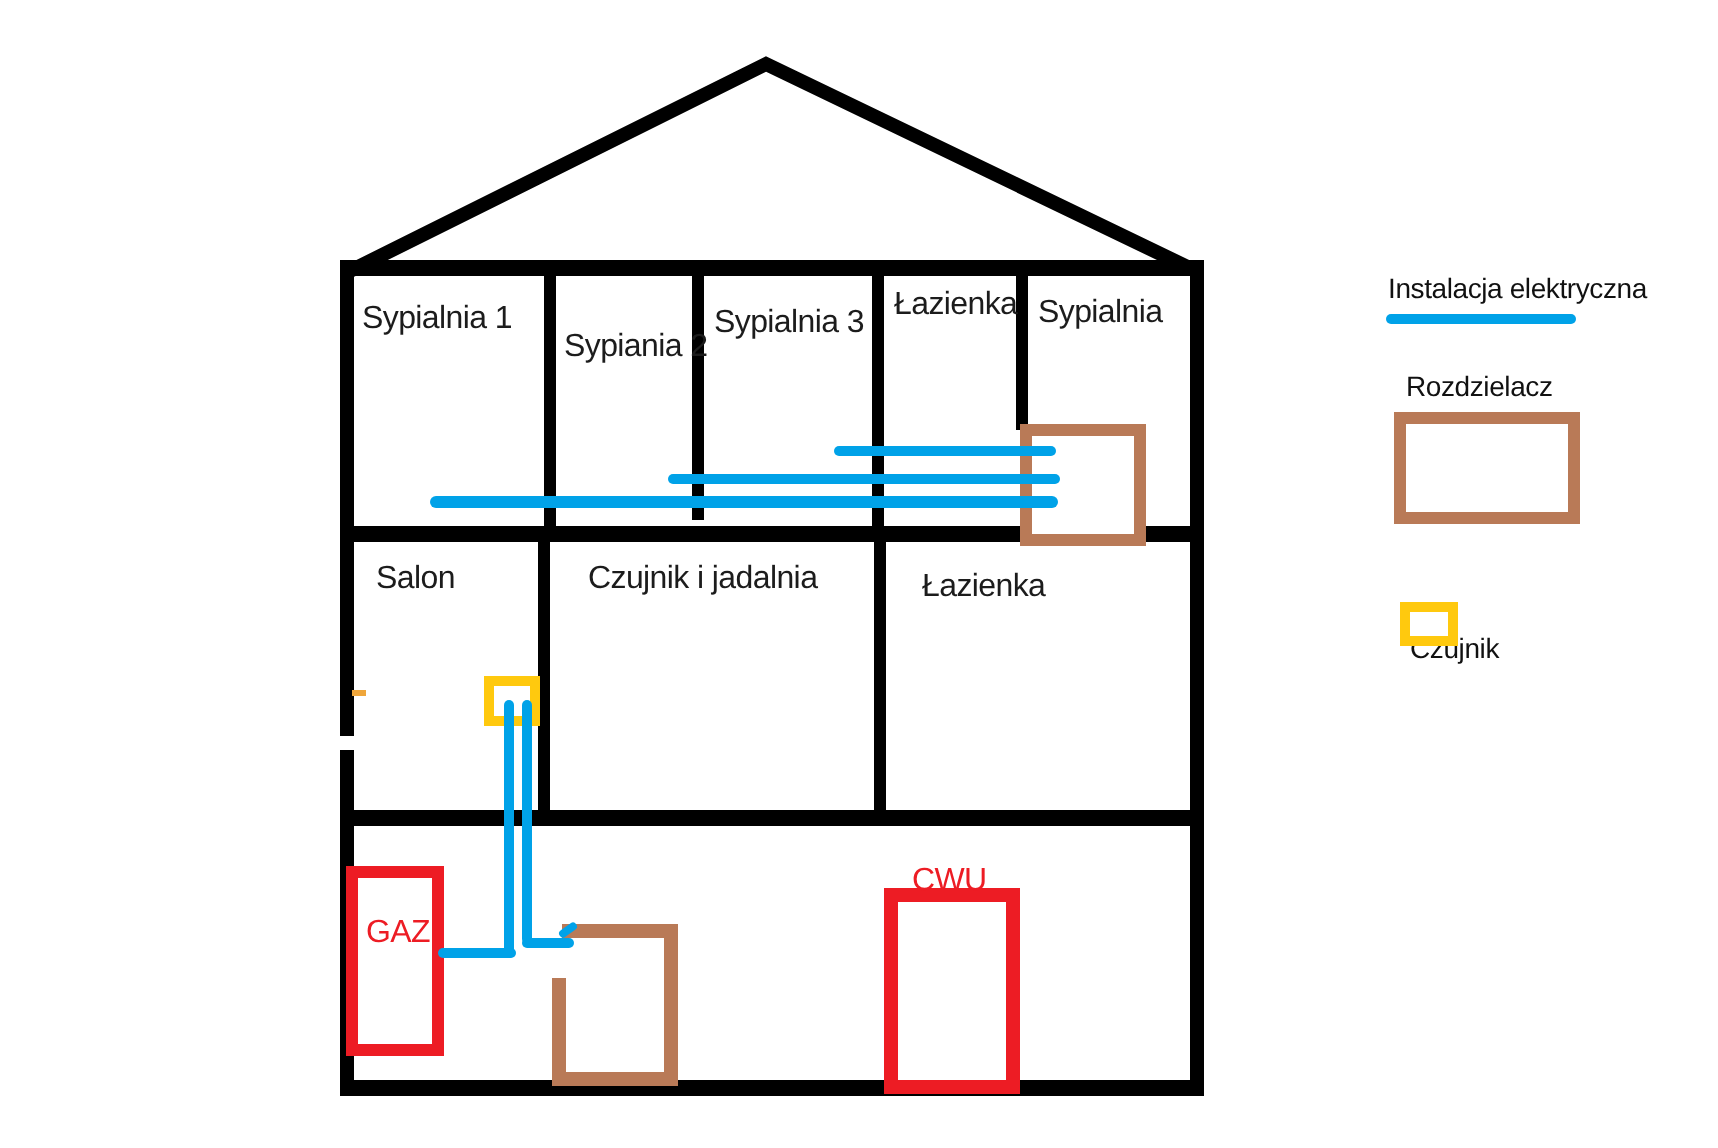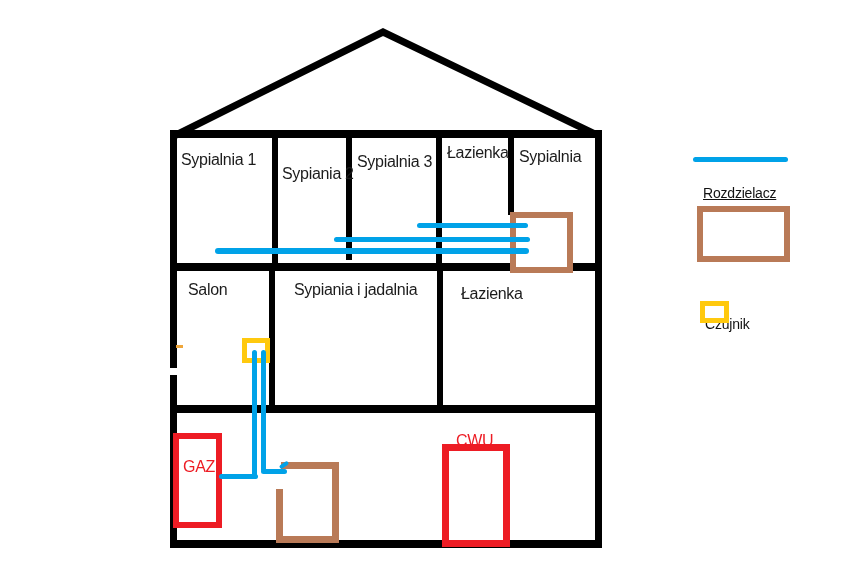--- a/index.html
+++ b/index.html
@@ -73,27 +73,28 @@
   <div class="cable" style="left:261px;top:469px;width:26px;height:5px;"></div>
   <div class="cable" style="left:279px;top:463px;width:10px;height:4px;transform:rotate(-35deg);"></div>
 
   <div class="lbl" style="left:181px;top:153px;">Sypialnia 1</div>
   <div class="lbl" style="left:282px;top:153px;margin-top:14px;">Sypiania 2</div>
   <div class="lbl" style="left:357px;top:155px;">Sypialnia 3</div>
   <div class="lbl" style="left:447px;top:146px;">Łazienka</div>
   <div class="lbl" style="left:519px;top:150px;">Sypialnia</div>
 
   <div class="lbl" style="left:188px;top:283px;text-align:right;">Salon</div>
-  <div class="lbl" style="left:294px;top:283px;">Sypiania i jadalnia</div>
+  <div class="lbl" style="left:294px;top:283px;">Czujnik i jadalnia</div>
   <div class="lbl" style="left:461px;top:287px;">Łazienka</div>
 
   <div class="lbl red" style="left:183px;top:460px;">GAZ</div>
   <div class="lbl red" style="left:456px;top:434px;">CWU</div>
 
+  <div class="legend-title" style="left:694px;top:136px;">Instalacja elektryczna</div>
   <div class="cable" style="left:693px;top:157px;width:95px;height:5px;"></div>
 
-  <div class="legend-title" style="left:703px;top:185px;text-decoration:underline;">Rozdzielacz</div>
+  <div class="legend-title" style="left:703px;top:185px;">Rozdzielacz</div>
   <div class="box brown" style="left:697px;top:206px;width:93px;height:56px;"></div>
 
   <div class="legend-title" style="left:705px;top:280px;margin-top:36px;">Czujnik</div>
   <div class="box yellow" style="left:700px;top:301px;width:29px;height:22px;"></div>
 
 </div>
 
 </body></html>

